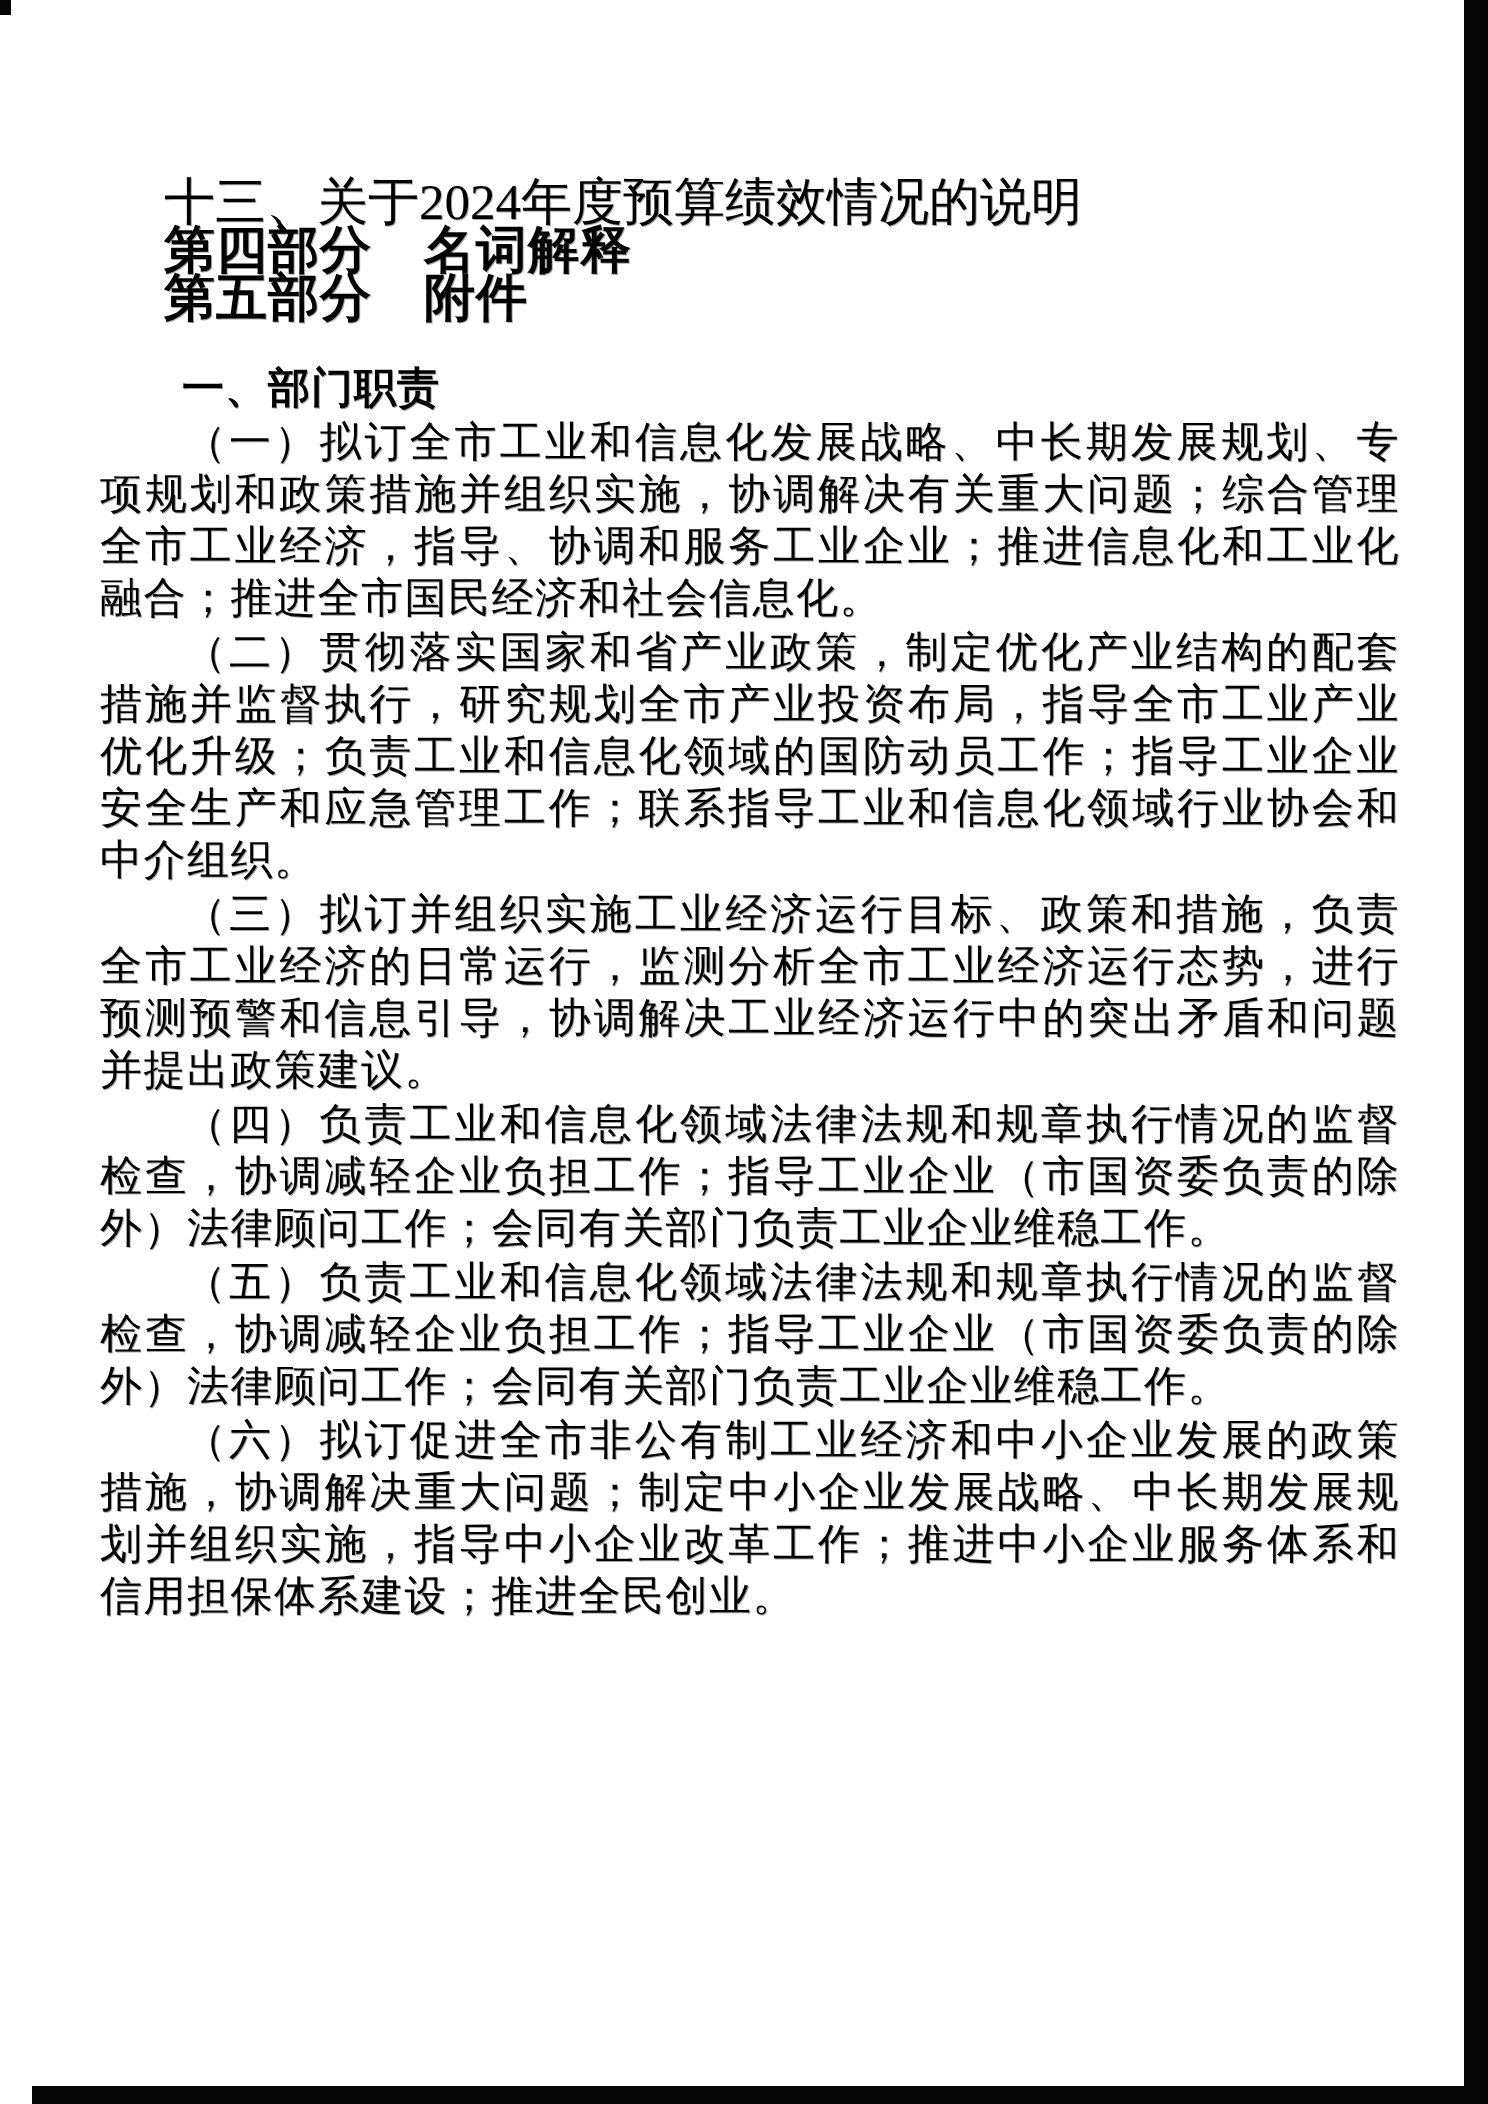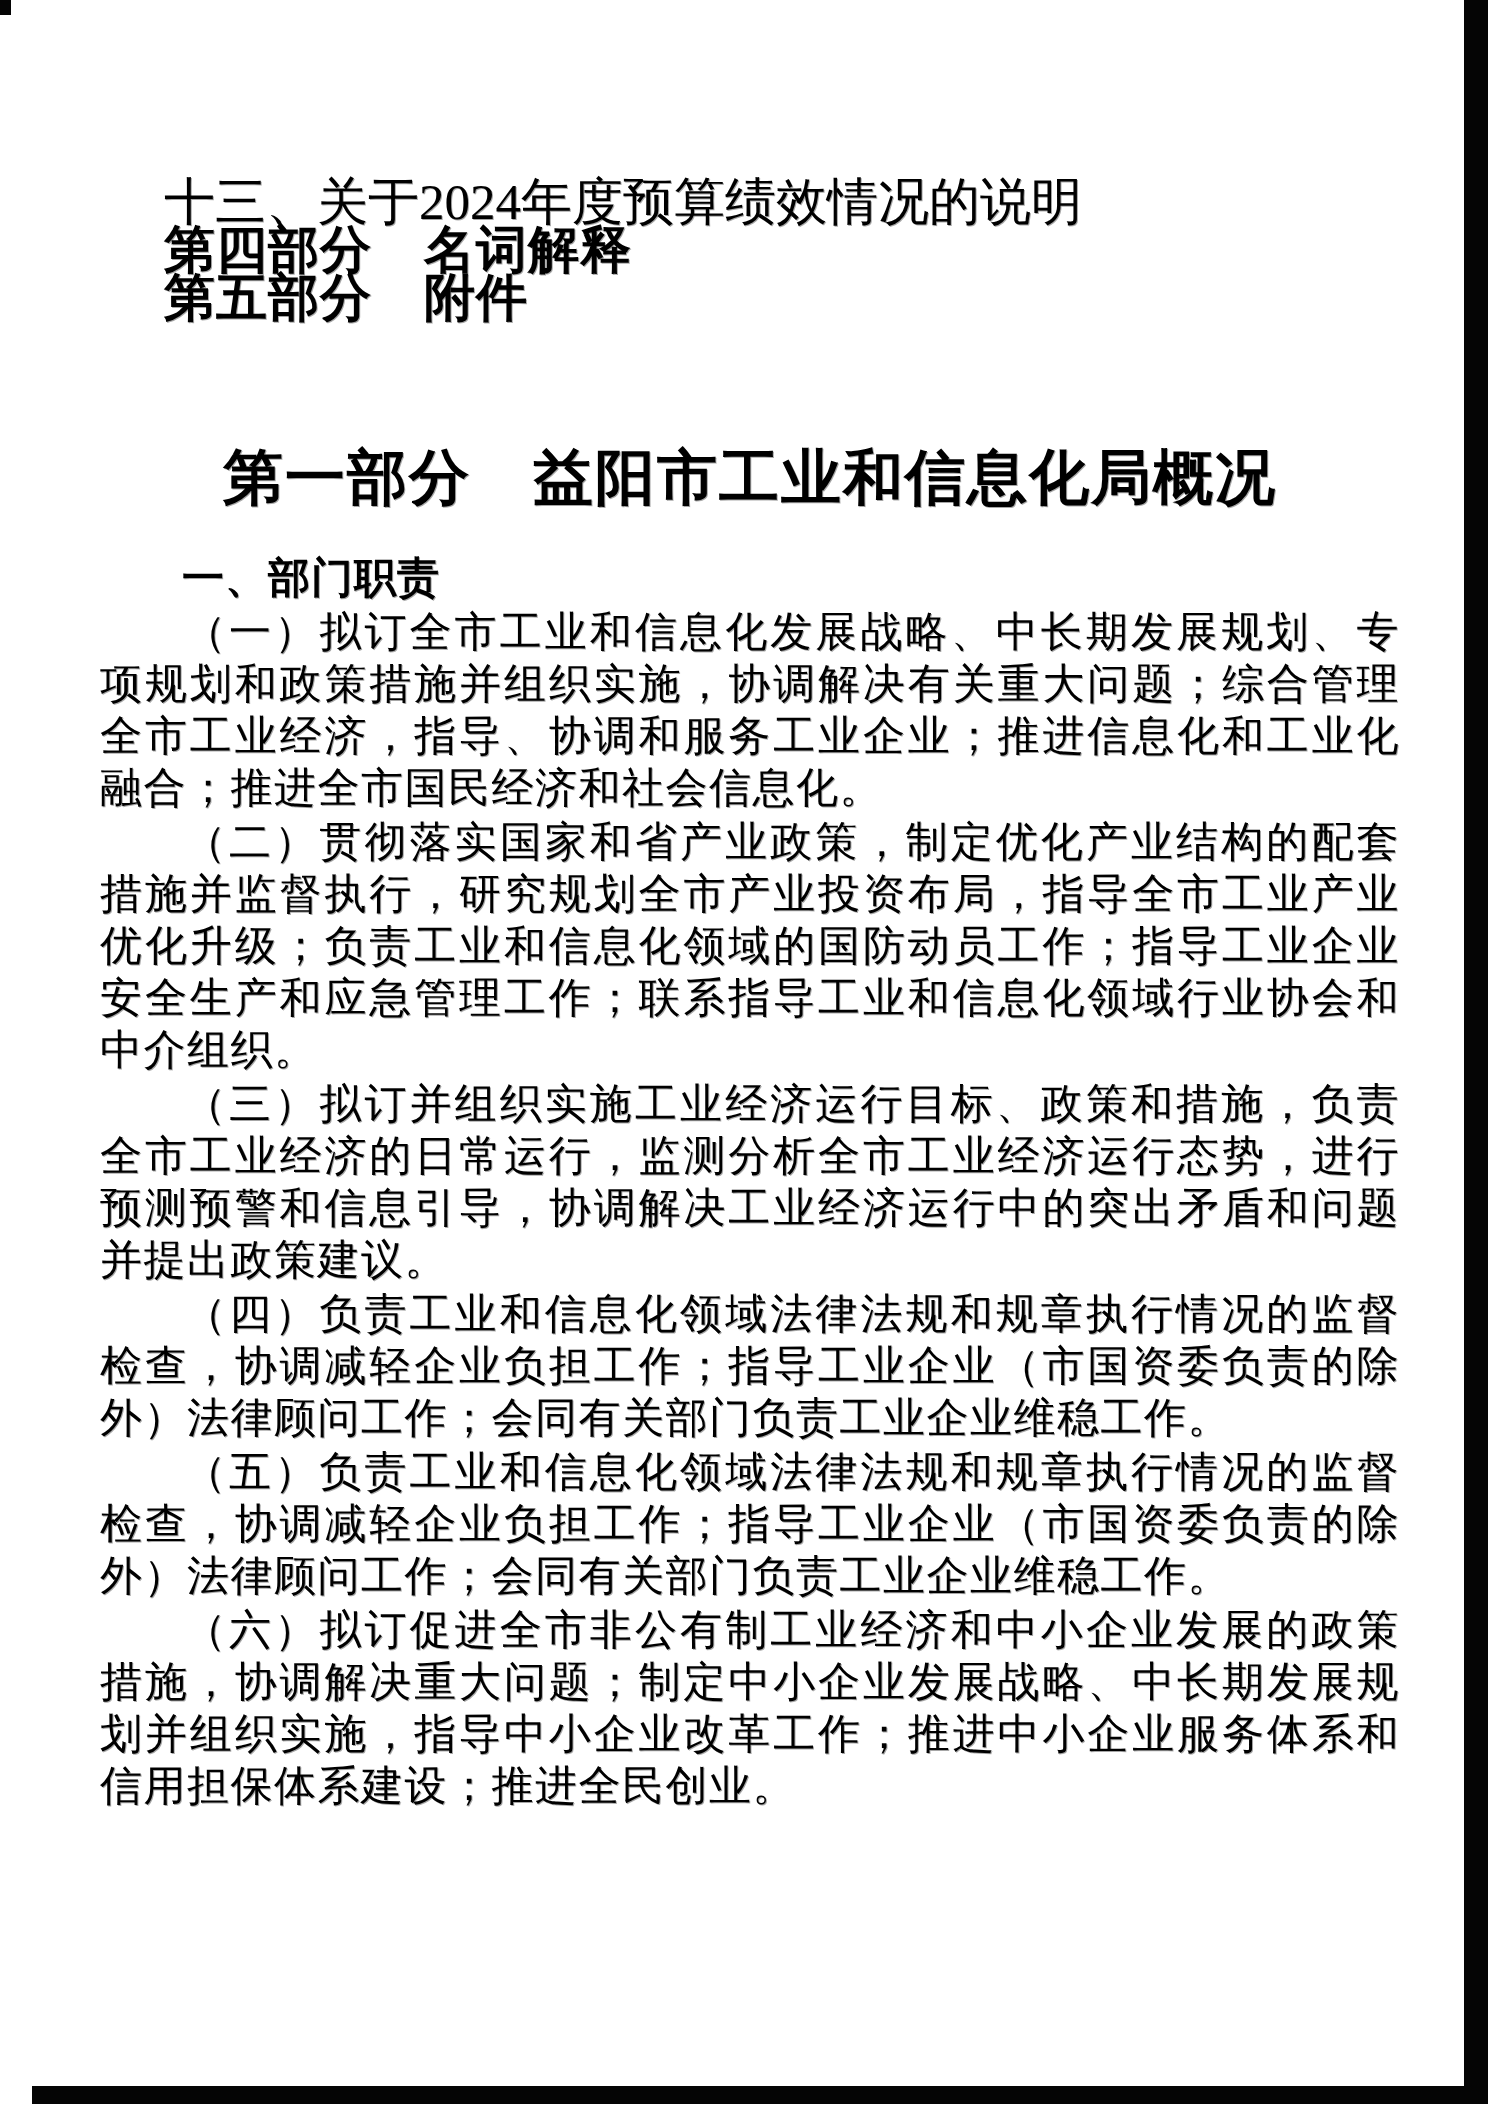--- a/index.html
+++ b/index.html
@@ -85,21 +85,20 @@
 
 <div class="page">
   <div class="content">
 
     <div class="toc">
       <div class="toc-line ink">十三、关于2024年度预算绩效情况的说明</div>
       <div class="toc-line heavy ink">第四部分　名词解释</div>
       <div class="toc-line heavy ink">第五部分　附件</div>
     </div>
 
-    <h1 class="doc-title ink">第一部分　益阳市工业和信息化局概况</h1>
 
     <h2 class="section-heading ink">一、部门职责</h2>
 
     <div class="body-text">
       <p class="ink">（一）拟订全市工业和信息化发展战略、中长期发展规划、专项规划和政策措施并组织实施，协调解决有关重大问题；综合管理全市工业经济，指导、协调和服务工业企业；推进信息化和工业化融合；推进全市国民经济和社会信息化。</p>
       <p class="ink">（二）贯彻落实国家和省产业政策，制定优化产业结构的配套措施并监督执行，研究规划全市产业投资布局，指导全市工业产业优化升级；负责工业和信息化领域的国防动员工作；指导工业企业安全生产和应急管理工作；联系指导工业和信息化领域行业协会和中介组织。</p>
       <p class="ink">（三）拟订并组织实施工业经济运行目标、政策和措施，负责全市工业经济的日常运行，监测分析全市工业经济运行态势，进行预测预警和信息引导，协调解决工业经济运行中的突出矛盾和问题并提出政策建议。</p>
       <p class="ink">（四）负责工业和信息化领域法律法规和规章执行情况的监督检查，协调减轻企业负担工作；指导工业企业（市国资委负责的除外）法律顾问工作；会同有关部门负责工业企业维稳工作。</p>
       <p class="ink">（五）负责工业和信息化领域法律法规和规章执行情况的监督检查，协调减轻企业负担工作；指导工业企业（市国资委负责的除外）法律顾问工作；会同有关部门负责工业企业维稳工作。</p>
       <p class="ink">（六）拟订促进全市非公有制工业经济和中小企业发展的政策措施，协调解决重大问题；制定中小企业发展战略、中长期发展规划并组织实施，指导中小企业改革工作；推进中小企业服务体系和信用担保体系建设；推进全民创业。</p>

